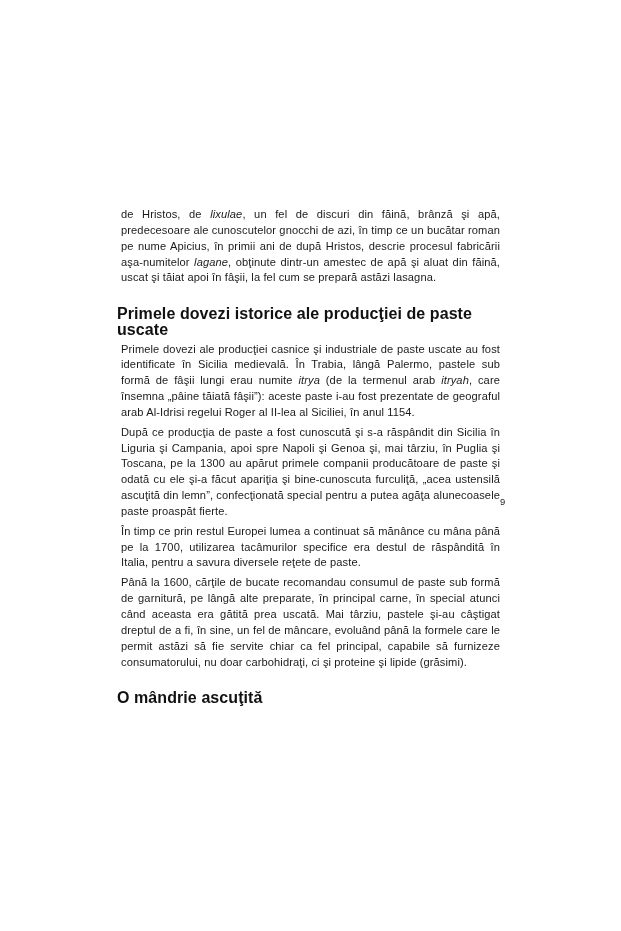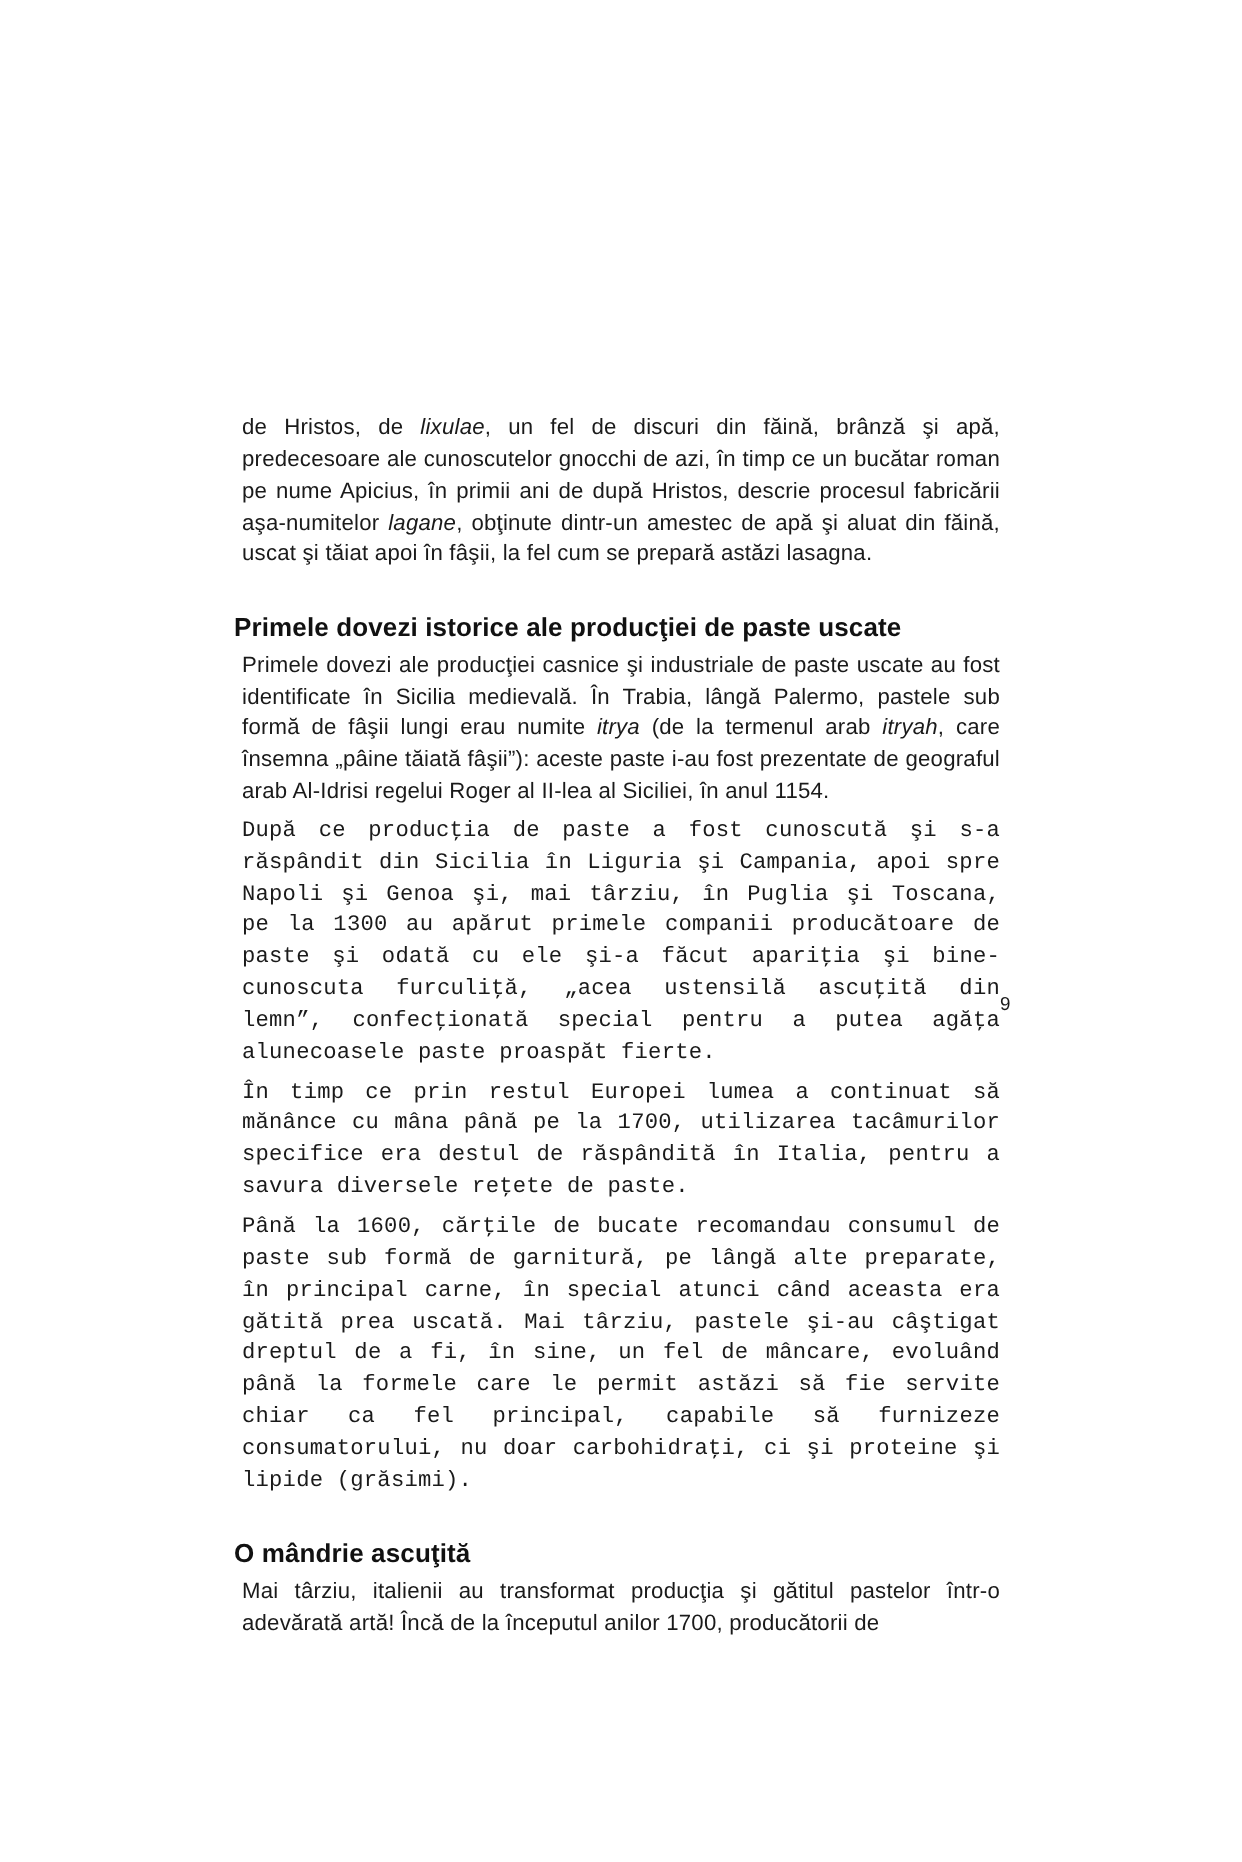--- a/index.html
+++ b/index.html
@@ -37,30 +37,29 @@
     text-align: justify;
     text-justify: inter-word;
     letter-spacing: 0.01em;
     color: #1a1a1a;
     hyphens: none;
   }
 
   
   .para + .para {
     margin-top: 0;
-    font-family: Liberation Mono, monospace;
   }
 
   .block-gap {
     height: 15.6px;
   }
 
   .heading {
     margin: 0;
-    font-size: 13px;
+    font-size: 16px;
     line-height: 15.85px;
     font-weight: bold;
     text-align: left;
     color: #111111;
     letter-spacing: 0.005em;
   }
 
   em {
     font-style: italic;
   }
@@ -92,19 +91,18 @@
     <p class="para">După ce producţia de paste a fost cunoscută şi s-a răspândit din Sicilia în Liguria şi Campania, apoi spre Napoli şi Genoa şi, mai târziu, în Puglia şi Toscana, pe la 1300 au apărut primele companii producătoare de paste şi odată cu ele şi-a făcut apariţia şi bine-cunoscuta furculiţă, „acea ustensilă ascuţită din lemn”, confecţionată special pentru a putea agăţa alunecoasele paste proaspăt fierte.</p>
 
     <p class="para">În timp ce prin restul Europei lumea a continuat să mănânce cu mâna până pe la 1700, utilizarea tacâmurilor specifice era destul de răspândită în Italia, pentru a savura diversele reţete de paste.</p>
 
     <p class="para">Până la 1600, cărţile de bucate recomandau consumul de paste sub formă de garnitură, pe lângă alte preparate, în principal carne, în special atunci când aceasta era gătită prea uscată. Mai târziu, pastele şi-au câştigat dreptul de a fi, în sine, un fel de mâncare, evoluând până la formele care le permit astăzi să fie servite chiar ca fel principal, capabile să furnizeze consumatorului, nu doar carbohidraţi, ci şi proteine şi lipide (grăsimi).</p>
 
     <div class="block-gap"></div>
 
     <p class="heading">O mândrie ascuţită</p>
 
-    <p class="para">Mai târziu, italienii au transformat producţia şi gătitul pastelor într-o adevărată artă! Încă de la începutul anilor 1700, producătorii de</p>
 
   </div>
 
   <div class="folio">9</div>
 
 </div>
 
 </body></html>

